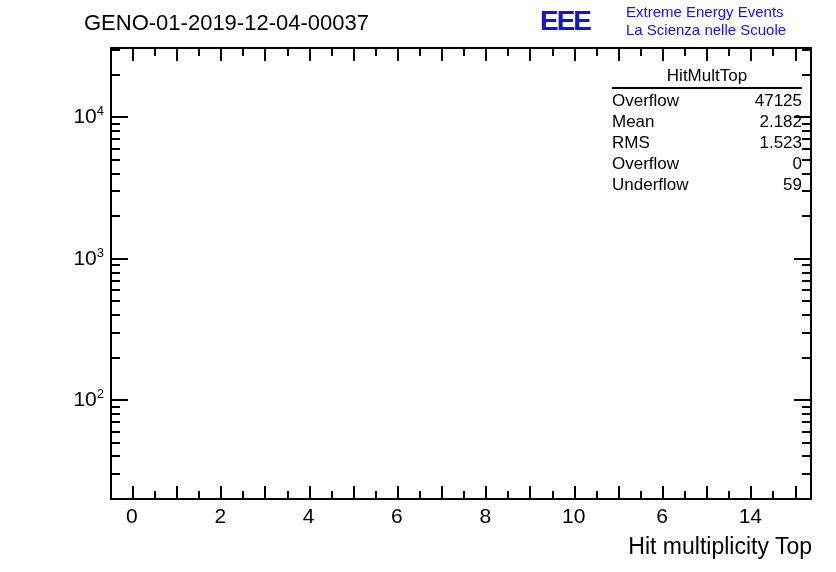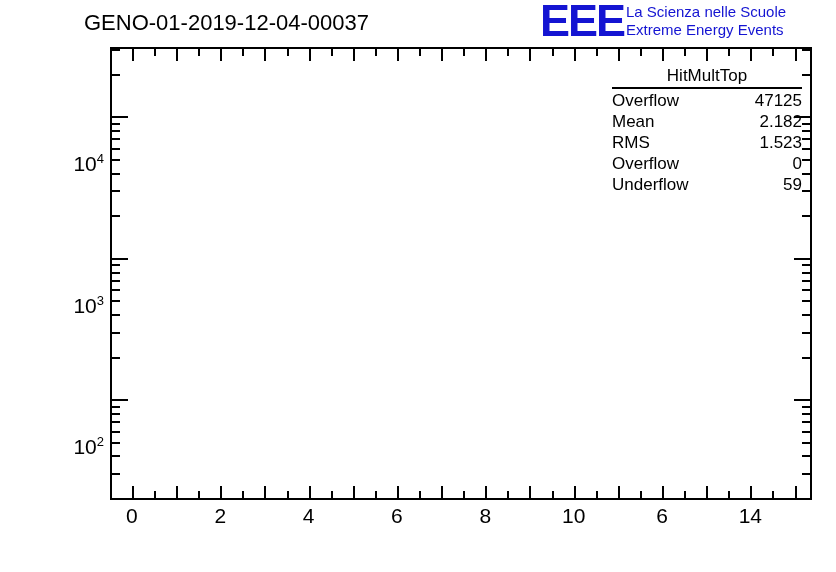--- a/index.html
+++ b/index.html
@@ -7,41 +7,41 @@
        font-family:"Liberation Sans",sans-serif;overflow:hidden;}
   #root{position:relative;width:836px;height:572px;}
 
   .abs{position:absolute;}
 
   
   #plot-title{left:84px;top:10px;font-size:22px;color:#000;white-space:nowrap;}
 
   #eee-logo{left:540px;top:2px;width:292px;height:40px;}
   #eee-mark{position:absolute;left:0px;top:2px;width:80px;height:34px;color:#1414d2;
-            font-size:45px;font-weight:bold;letter-spacing:-2px;line-height:34px;
+            font-size:28px;font-weight:bold;letter-spacing:-2px;line-height:34px;
             font-family:"Liberation Sans",sans-serif;}
   #eee-text{position:absolute;left:86px;top:1px;color:#1414d2;font-size:15px;line-height:18px;
             white-space:nowrap;}
 
   
   #frame{left:110px;top:47px;width:702px;height:453px;
          border:2px solid #000;box-sizing:border-box;background:#fff;}
   #clip{position:absolute;left:112px;top:49px;width:698px;height:449px;overflow:hidden;}
 
   .vgrid{position:absolute;top:0;width:0;height:449px;
          border-left:1px dashed #9a9a9a;}
   .hgrid{position:absolute;left:0;height:0;width:698px;
          border-top:1px dashed #9a9a9a;}
 
   
   .xtick{position:absolute;width:0;border-left:2px solid #000;}
   .ytick{position:absolute;height:0;border-top:2px solid #000;}
 
   .xlab{position:absolute;font-size:21px;color:#000;text-align:center;width:60px;}
-  .ylab{position:absolute;font-size:21px;color:#000;text-align:right;width:64px;white-space:nowrap;margin-top:48px;}
+  .ylab{position:absolute;font-size:21px;color:#000;text-align:right;width:64px;white-space:nowrap;}
   .ylab sup{font-size:13px;vertical-align:super;}
 
   #xaxis-title{right:24px;top:533px;font-size:23px;color:#000;white-space:nowrap;}
 
   
   .vline{position:absolute;top:0;height:449px;width:0;}
   .vline.red{border-left:3px solid #ff0000;}
   .vline.orange{border-left:3px solid #ffcc00;}
   .vline.dash{border-left:3px dashed #000000;}
 
@@ -59,22 +59,22 @@
 </head>
 <body>
 
 <div id="root">
 
   <div class="abs" id="plot-title">GENO-01-2019-12-04-00037</div>
 
   <div class="abs" id="eee-logo">
     <div id="eee-mark">EEE</div>
     <div id="eee-text">
+      <div>Extreme Energy Events</div>
       <div>La Scienza nelle Scuole</div>
-      <div>Extreme Energy Events</div>
     </div>
   </div>
 
   <div class="abs" id="clip">
     <div id="grid-layer">
         <div class="vgrid" style="left: 19.8797px;"></div>
         <div class="vgrid" style="left: 108.234px;"></div>
         <div class="vgrid" style="left: 196.589px;"></div>
         <div class="vgrid" style="left: 284.943px;"></div>
         <div class="vgrid" style="left: 373.297px;"></div>
@@ -252,20 +252,21 @@
       <div class="xlab" style="left: 366.943px; top: 504px;">6</div>
       <div class="xlab" style="left: 455.297px; top: 504px;">8</div>
       <div class="xlab" style="left: 543.652px; top: 504px;">10</div>
       <div class="xlab" style="left: 632.006px; top: 504px;">6</div>
       <div class="xlab" style="left: 720.361px; top: 504px;">14</div>
       <div class="ylab" style="left: 40px; top: 386.187px;">10<sup>2</sup></div>
       <div class="ylab" style="left: 40px; top: 244.819px;">10<sup>3</sup></div>
       <div class="ylab" style="left: 40px; top: 103.45px;">10<sup>4</sup></div>
     </div>
 
+  <div class="abs" id="xaxis-title">Hit multiplicity Top</div>
 
   <div class="abs" id="stats">
     <div class="title">HitMultTop</div>
     <div class="rule"></div>
     <div id="stats-rows">
         <div class="row">
           <span class="k">Overflow</span>
           <span class="v">47125</span>
         </div>
         <div class="row">

